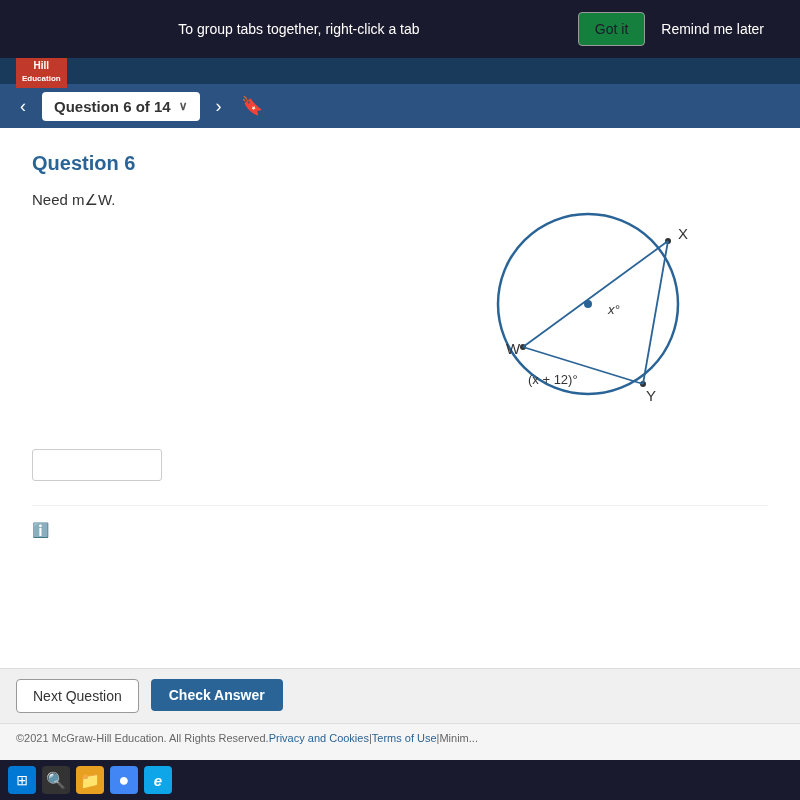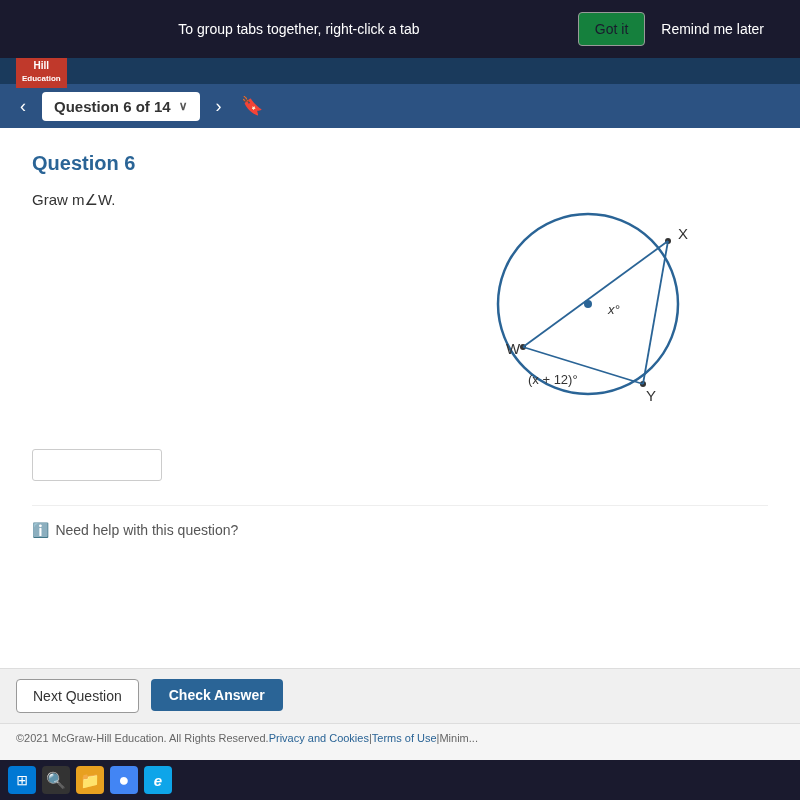--- a/index.html
+++ b/index.html
@@ -309,21 +309,21 @@
   <button class="question-dropdown">
     <span>Question 6 of 14</span>
     <span class="chevron-down">∨</span>
   </button>
   <button class="nav-arrow">›</button>
   <span class="bookmark-icon">🔖</span>
 </div>
 
 <div class="main-content">
   <div class="question-header">Question 6</div>
-  <div class="question-text">Graw m∠W.</div>
+  <div class="question-text">Need m∠W.</div>
 
   <div class="diagram-container">
     <svg width="260" height="230" viewBox="0 0 260 230">
 
       <circle cx="120" cy="105" r="90" fill="none" stroke="#2a6496" stroke-width="2.5"></circle>
 
       <circle cx="120" cy="105" r="4" fill="#2a6496"></circle>
 
       <circle cx="200" cy="42" r="3" fill="#333"></circle>
 
@@ -346,21 +346,20 @@
       <text x="60" y="185" font-size="13" fill="#333" font-family="Arial">(x + 12)°</text>
     </svg>
   </div>
 
   <div class="answer-area">
     <input class="answer-input" type="text" placeholder="" style="">
   </div>
 
   <div class="help-text">
     <span>ℹ️</span>
-    <span>Need help with this question?</span>
   </div>
 </div>
 
 <div class="footer-btns">
   <button class="btn-next">Next Question</button>
   <button class="btn-check">Check Answer</button>
 </div>
 
 <div class="page-footer">
   <span>©2021 McGraw-Hill Education. All Rights Reserved.</span>

